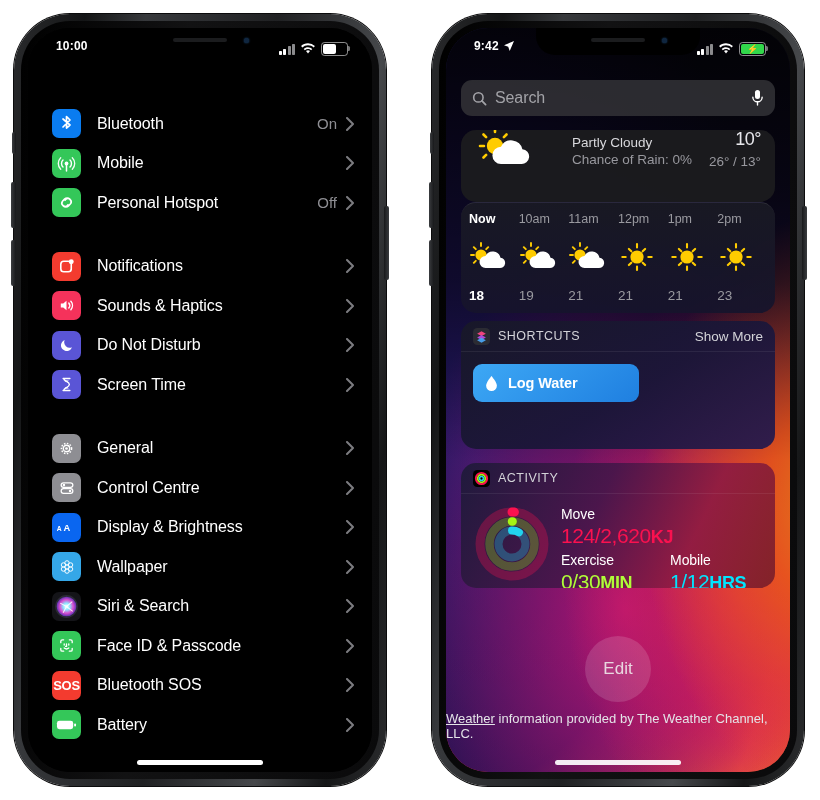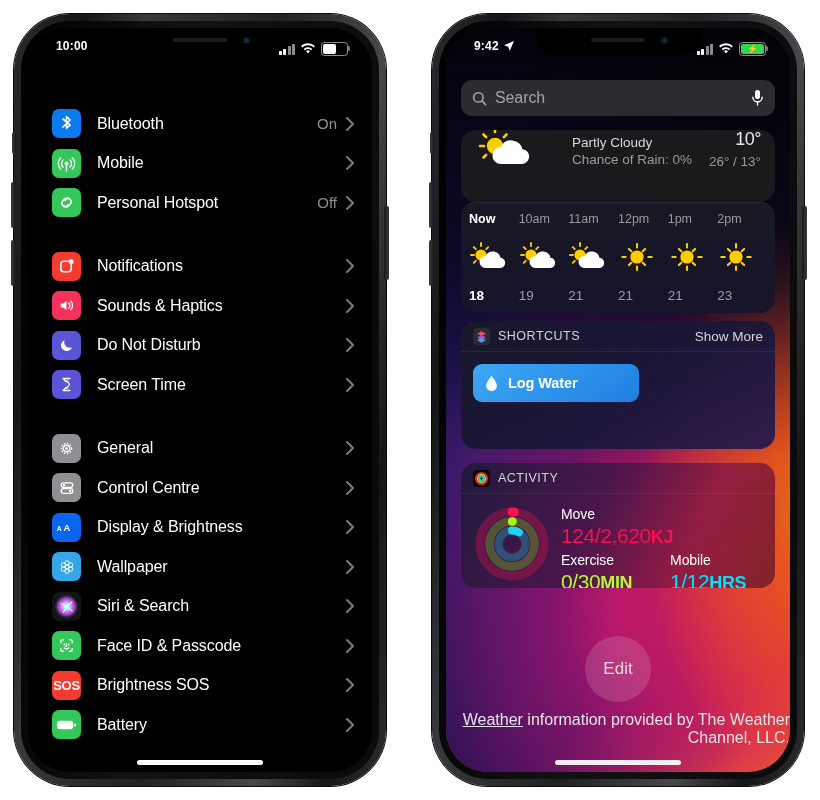--- a/index.html
+++ b/index.html
@@ -112,21 +112,21 @@
   .act-body{display:flex;padding:8px 12px 0;}
   .rings{width:78px;height:78px;flex:none;position:relative;margin-top:3px;}
   .act-metrics{margin-left:10px;padding-top:4px;}
   .m-label{font-size:14px;color:#fff;line-height:17px;letter-spacing:-.1px;}
   .m-val{font-size:21px;line-height:25px;font-weight:400;letter-spacing:-.4px;}
   .m-unit{font-size:18px;font-weight:600;}
   .m-row{display:flex;gap:38px;margin-top:2px;}
 
   .edit{position:absolute;top:608px;left:50%;transform:translateX(-50%);width:66px;height:66px;border-radius:50%;
     background:rgba(255,255,255,.14);display:flex;align-items:center;justify-content:center;color:#e9d7e0;font-size:17px;z-index:18;}
-  .footer{position:absolute;top:683px;left:0;right:0;text-align:right;font-size:16px;color:#e4e4e8;z-index:18;}
+  .footer{position:absolute;top:683px;left:0;right:0;text-align:left;font-size:13px;color:#e4e4e8;z-index:18;}
   .footer .lnk{text-decoration:underline;}
 </style>
 </head>
 <body>
 
 <div class="stage">
 
   <div class="phone left">
     <div class="bezel"></div>
     <div class="btn-side mute"></div>
@@ -399,21 +399,21 @@
               <div class="value"></div>
               <div class="chev">
                   <svg width="8" height="14" viewBox="0 0 8 14">
                     <path d="M1 1l6 6-6 6" fill="none" stroke="#7c7c80" stroke-width="2" stroke-linecap="round" stroke-linejoin="round"></path>
                   </svg>
                 </div>
             </div>
 
             <div class="row">
               <div class="ico" style="background:#f33b2f;font-size:13px;letter-spacing:-.3px">SOS</div>
-              <div class="label">Brightness SOS</div>
+              <div class="label">Bluetooth SOS</div>
               <div class="value"></div>
               <div class="chev">
                   <svg width="8" height="14" viewBox="0 0 8 14">
                     <path d="M1 1l6 6-6 6" fill="none" stroke="#7c7c80" stroke-width="2" stroke-linecap="round" stroke-linejoin="round"></path>
                   </svg>
                 </div>
             </div>
 
             <div class="row">
               <div class="ico" style="background:#34c759">

